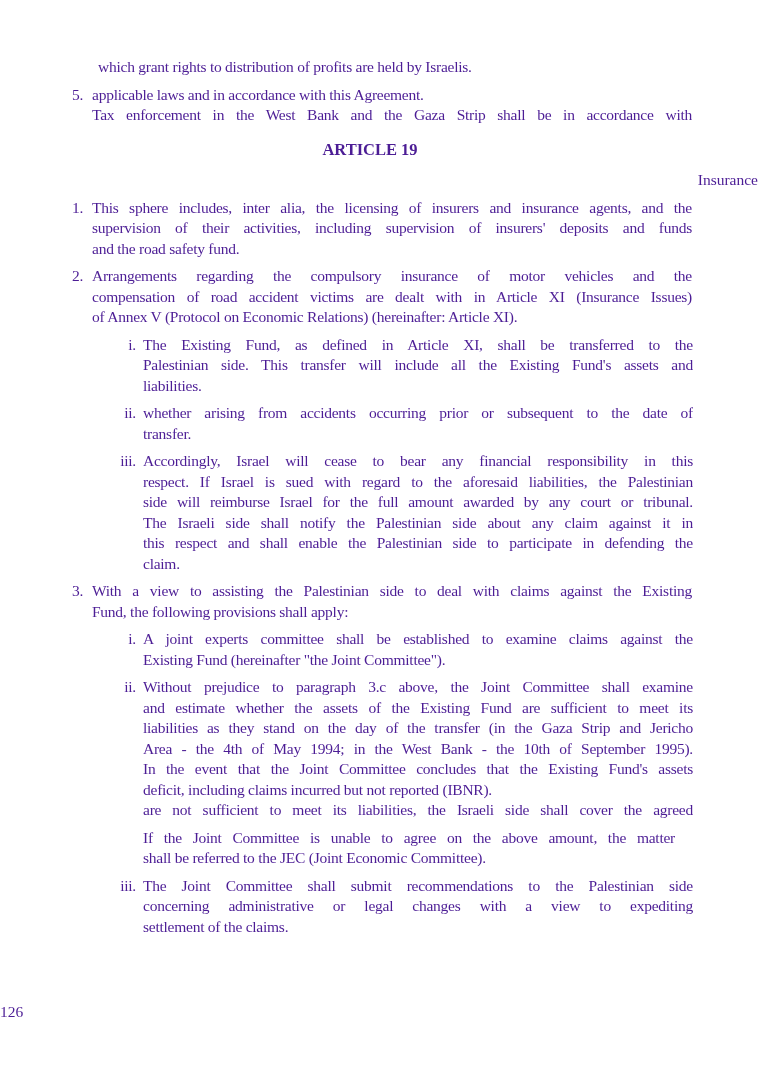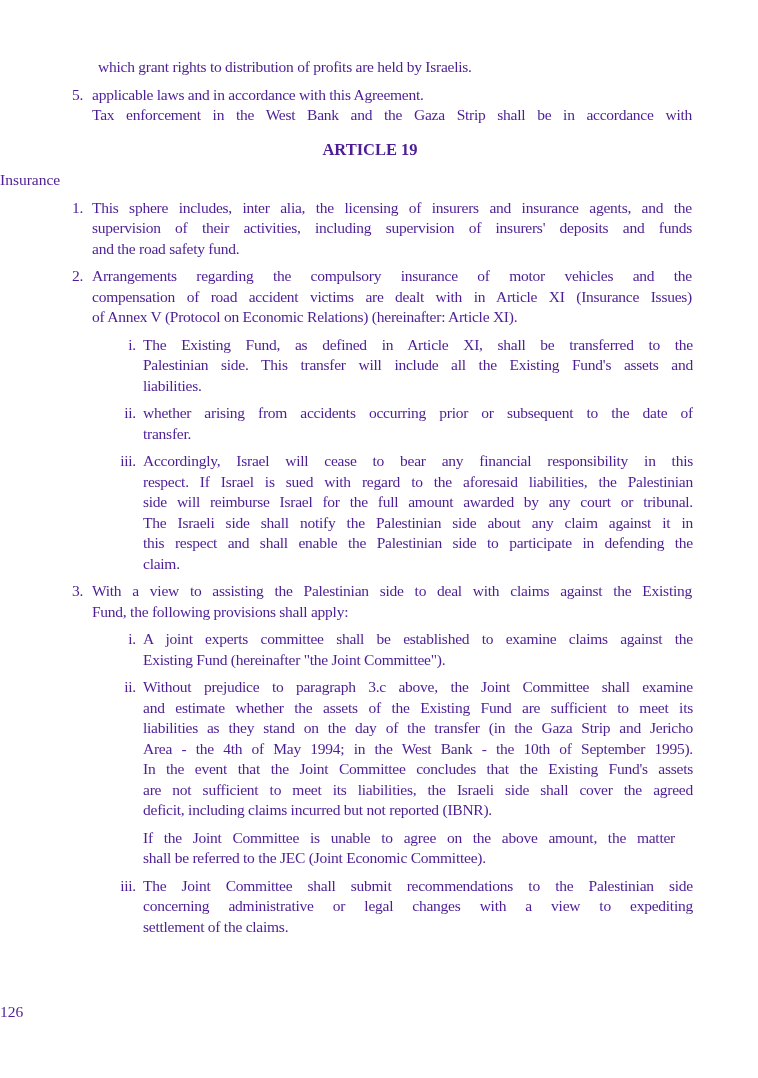--- a/index.html
+++ b/index.html
@@ -56,21 +56,21 @@
   .h-article {
     font-size: 16.5px;
     font-weight: bold;
     line-height: 20.5px;
     text-align: center;
     margin: 14px 18px 10px 0;
   }
   .h-sub {
     font-size: 15.5px;
     line-height: 20.5px;
-    text-align: left;
+    text-align: right;
     margin: 0 0 7px 0;
   }
   .pagenum {
     position: absolute;
     top: 1002px;
     left: 0;
     width: 758px;
     text-align: left;
     font-size: 15.5px;
     line-height: 20.5px;
@@ -133,22 +133,22 @@
         <div class="line">A joint experts committee shall be established to examine claims against the</div>
         <div class="line last">Existing Fund (hereinafter "the Joint Committee").</div>
       </div>
       <div class="block b-roman">
         <span class="marker">ii.</span>
         <div class="line">Without prejudice to paragraph 3.c above, the Joint Committee shall examine</div>
         <div class="line">and estimate whether the assets of the Existing Fund are sufficient to meet its</div>
         <div class="line">liabilities as they stand on the day of the transfer (in the Gaza Strip and Jericho</div>
         <div class="line">Area - the 4th of May 1994; in the West Bank - the 10th of September 1995).</div>
         <div class="line">In the event that the Joint Committee concludes that the Existing Fund's assets</div>
+        <div class="line last">deficit, including claims incurred but not reported (IBNR).</div>
         <div class="line">are not sufficient to meet its liabilities, the Israeli side shall cover the agreed</div>
-        <div class="line last">deficit, including claims incurred but not reported (IBNR).</div>
       </div>
       <div class="block b-plainroman">
         <div class="line">If the Joint Committee is unable to agree on the above amount, the matter</div>
         <div class="line last">shall be referred to the JEC (Joint Economic Committee).</div>
       </div>
       <div class="block b-roman">
         <span class="marker">iii.</span>
         <div class="line">The Joint Committee shall submit recommendations to the Palestinian side</div>
         <div class="line">concerning administrative or legal changes with a view to expediting</div>
         <div class="line last">settlement of the claims.</div>

